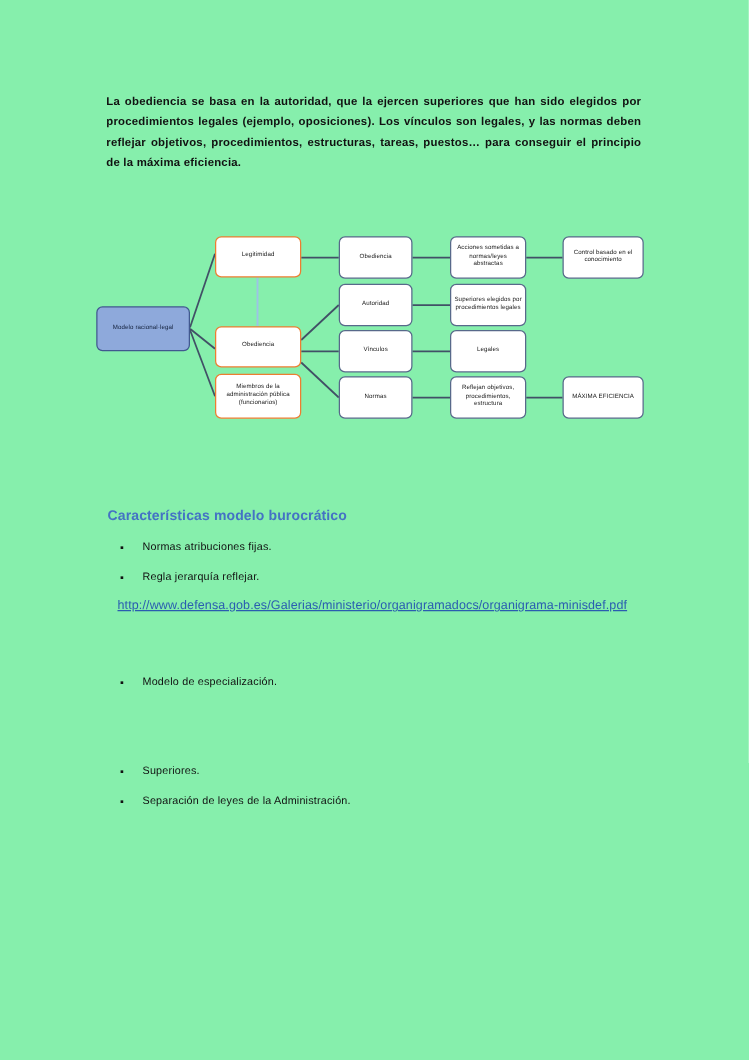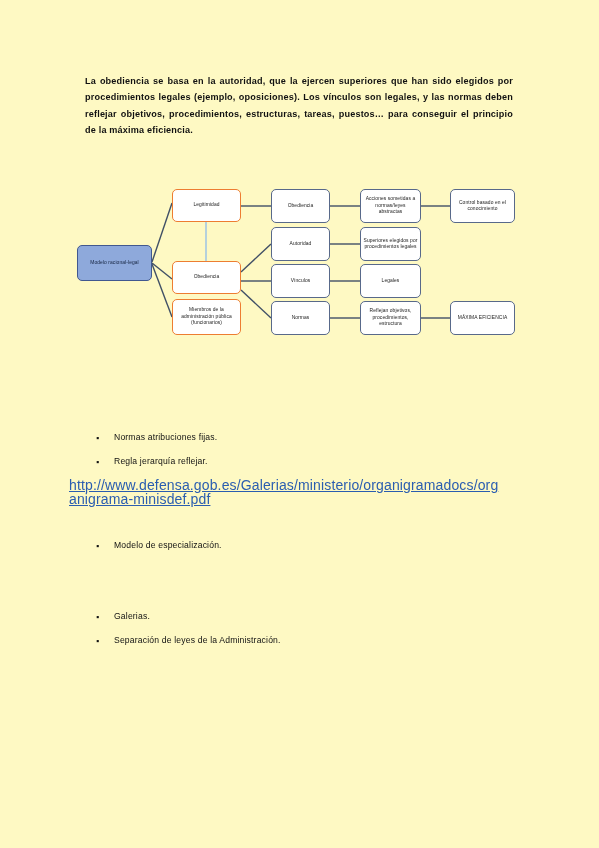--- a/index.html
+++ b/index.html
@@ -12,21 +12,21 @@
     height: 848px;
     position: relative;
     font-family: "Liberation Sans", sans-serif;
     color: #000000;
     overflow: hidden;
   }
 
   .page {
     position: absolute;
     inset: 0;
-    background: #fef9c3;
+    background: #86efac;
   }
 
   
   .intro {
     position: absolute;
     left: 85px;
     top: 64px;
     width: 428px;
     font-size: 9.1px;
     line-height: 16.2px;
@@ -96,23 +96,23 @@
     position: absolute;
     left: -18px;
     top: 0.5px;
     font-size: 8.6px;
     color: #111111;
   }
 
   
   .link {
     position: absolute;
-    left: 69px;
+    left: 94px;
     width: 430px;
-    font-size: 14px;
+    font-size: 10px;
     line-height: 14.4px;
     color: #2a5db0;
     text-decoration: underline;
     letter-spacing: 0.01em;
     word-break: break-all;
   }
 </style>
 </head>
 <body>
 
@@ -206,20 +206,21 @@
     <div class="node gray" style="left:450px; top:189px; width:65px; height:34px;">
       <span>Control basado en el conocimiento</span>
     </div>
 
     <div class="node gray" style="left:450px; top:301px; width:65px; height:34px;">
       <span>MÁXIMA EFICIENCIA</span>
     </div>
 
   </div>
 
+  <h2 class="sec-heading">Características modelo burocrático</h2>
 
   <div class="bullet" style="top:431px;">
     <span class="dot">▪</span>
     <span>Normas atribuciones fijas.</span>
   </div>
 
   <div class="bullet" style="top:455px;">
     <span class="dot">▪</span>
     <span>Regla jerarquía reflejar.</span>
   </div>
@@ -228,21 +229,21 @@
 
 
   <div class="bullet" style="top:539px;">
     <span class="dot">▪</span>
     <span>Modelo de especialización.</span>
   </div>
 
 
   <div class="bullet" style="top:610px;">
     <span class="dot">▪</span>
-    <span>Galerias.</span>
+    <span>Superiores.</span>
   </div>
 
   <div class="bullet" style="top:634px;">
     <span class="dot">▪</span>
     <span>Separación de leyes de la Administración.</span>
   </div>
 
 </div>
 
 </body></html>

